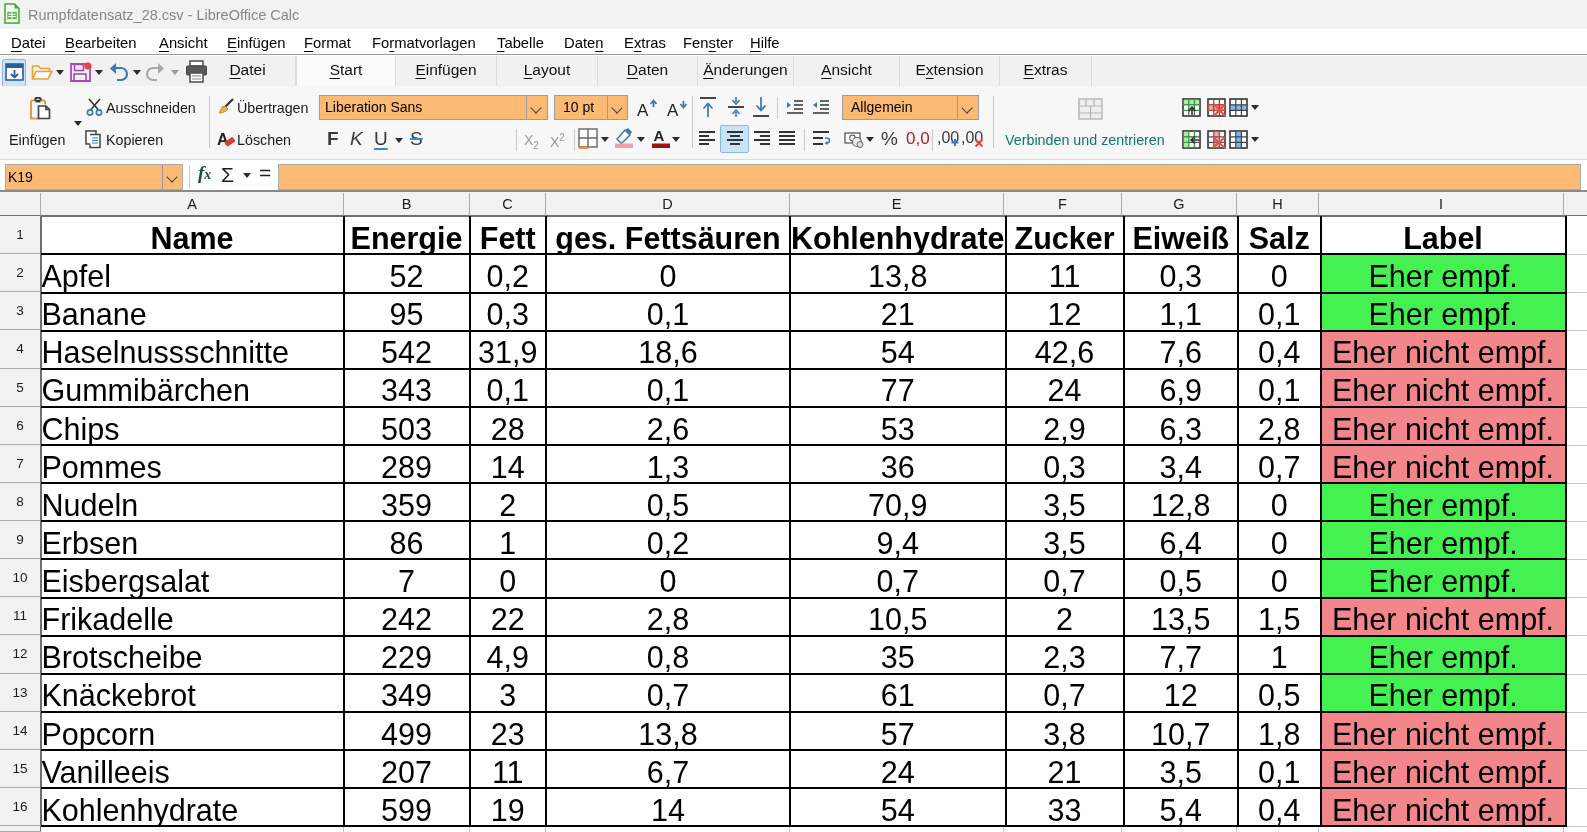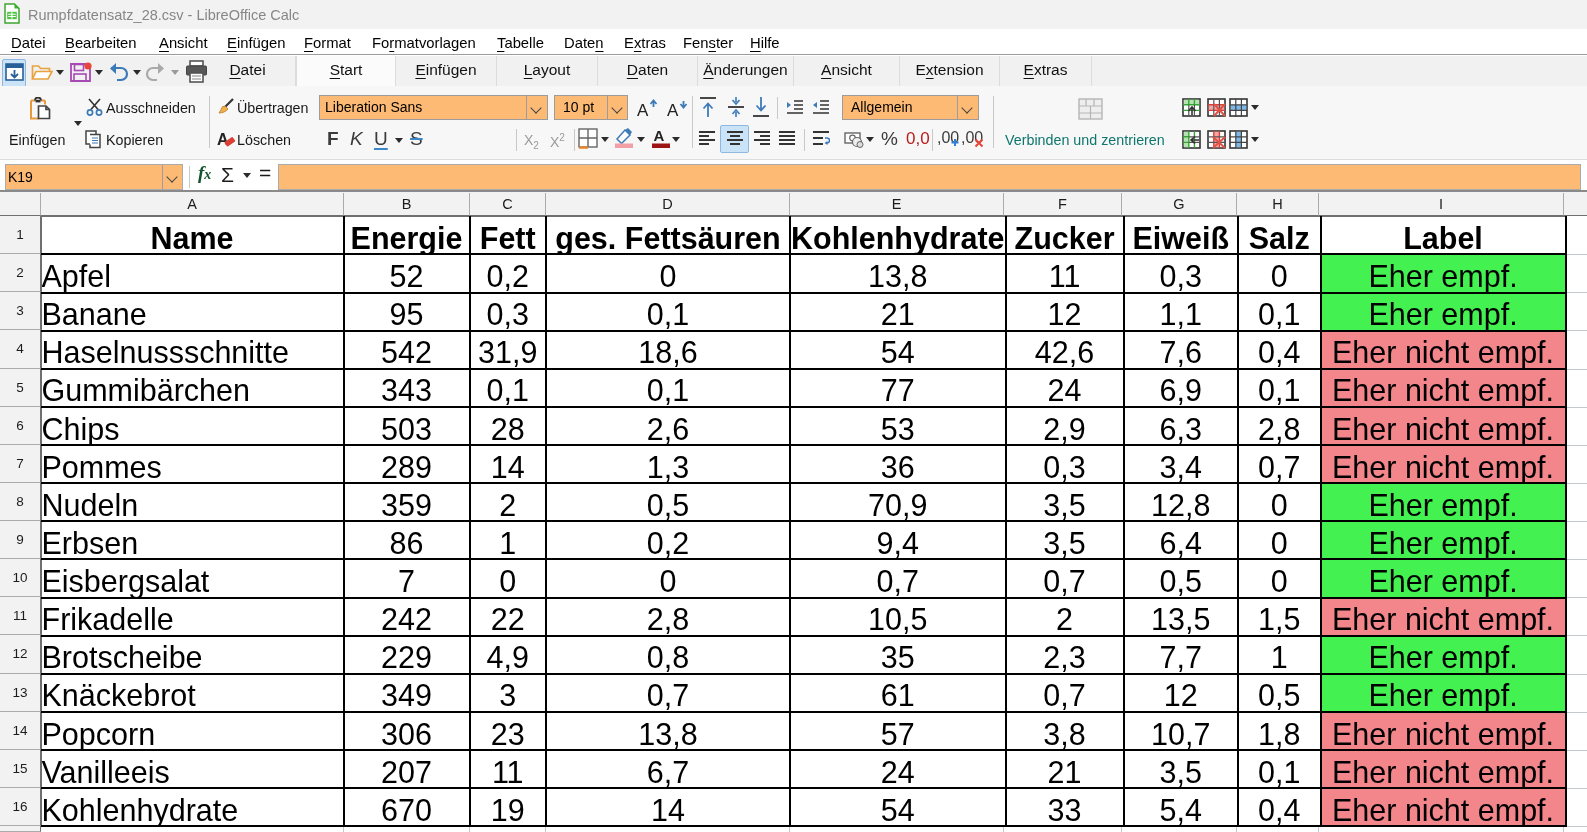--- a/index.html
+++ b/index.html
@@ -564,21 +564,21 @@
 <td>3</td>
 <td>0,7</td>
 <td>61</td>
 <td>0,7</td>
 <td>12</td>
 <td>0,5</td>
 <td class="g">Eher empf.</td>
 </tr>
 <tr>
 <td class="nm">Popcorn</td>
-<td>306</td>
+<td>499</td>
 <td>23</td>
 <td>13,8</td>
 <td>57</td>
 <td>3,8</td>
 <td>10,7</td>
 <td>1,8</td>
 <td class="r">Eher nicht empf.</td>
 </tr>
 <tr>
 <td class="nm">Vanilleeis</td>
@@ -586,21 +586,21 @@
 <td>11</td>
 <td>6,7</td>
 <td>24</td>
 <td>21</td>
 <td>3,5</td>
 <td>0,1</td>
 <td class="r">Eher nicht empf.</td>
 </tr>
 <tr>
 <td class="nm">Kohlenhydrate</td>
-<td>670</td>
+<td>599</td>
 <td>19</td>
 <td>14</td>
 <td>54</td>
 <td>33</td>
 <td>5,4</td>
 <td>0,4</td>
 <td class="r">Eher nicht empf.</td>
 </tr>
 </tbody>
     </table>

